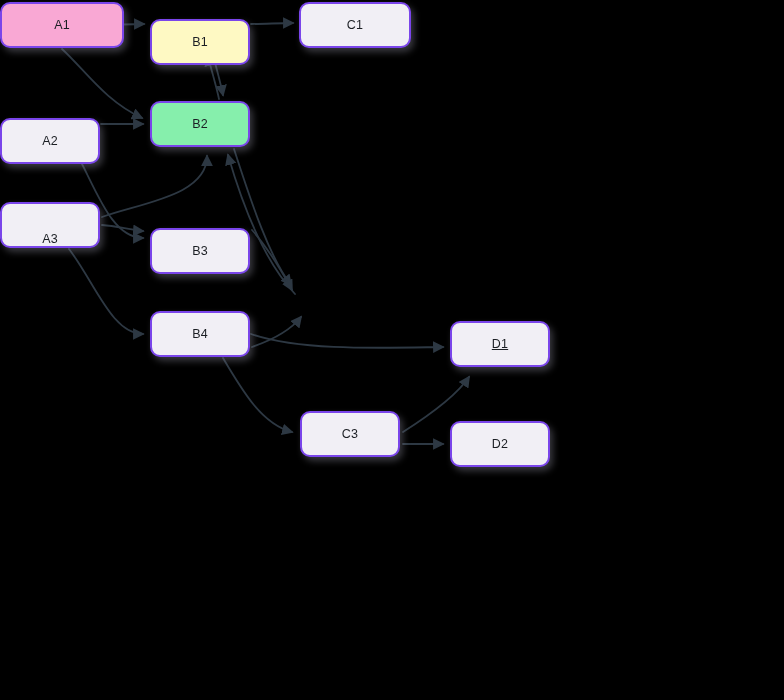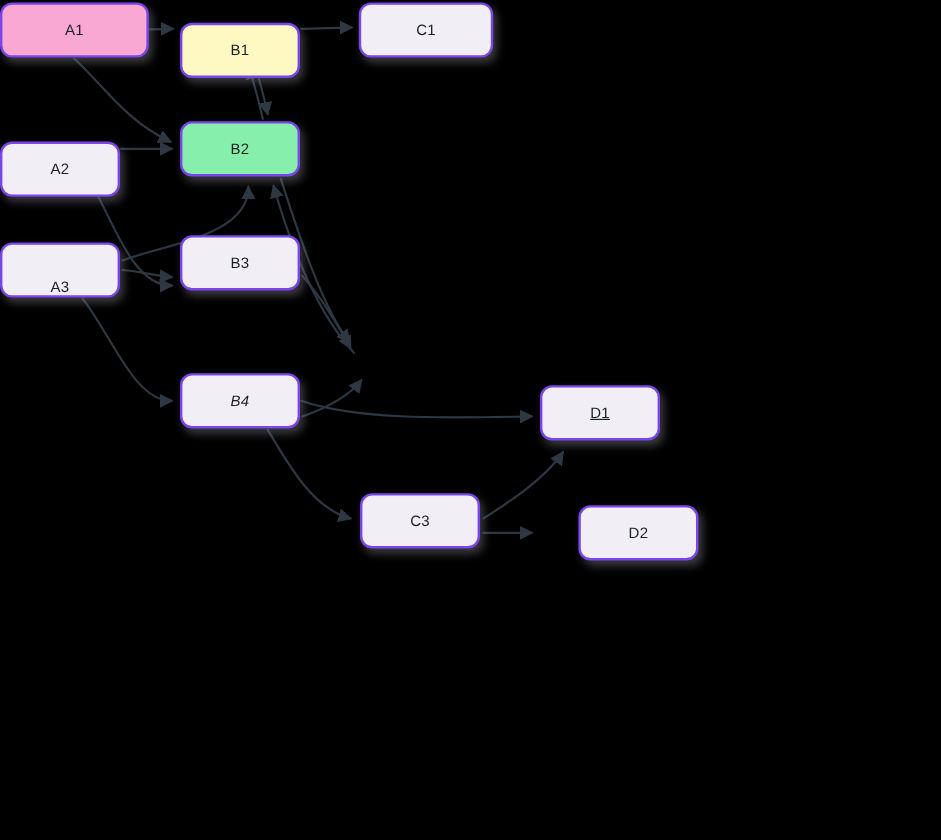--- a/index.html
+++ b/index.html
@@ -76,32 +76,32 @@
     </div>
   <div class="flow-node" style="left: 0px; top: 202px; width: 100px; height: 46px; background: rgb(241, 239, 245); border-color: rgb(122, 69, 234); color: rgb(28, 31, 36); align-items: flex-end;">
       <span>A3</span>
     </div>
   <div class="flow-node" style="left: 150px; top: 2px; width: 100px; height: 46px; background: #fef9c3; border-color: rgb(122, 69, 234); color: rgb(28, 31, 36); margin-top: 17px;">
       <span>B1</span>
     </div>
   <div class="flow-node" style="left: 150px; top: 101px; width: 100px; height: 46px; background: #86efac; border-color: rgb(122, 69, 234); color: rgb(28, 31, 36);">
       <span>B2</span>
     </div>
-  <div class="flow-node" style="left: 150px; top: 196px; width: 100px; height: 46px; background: rgb(241, 239, 245); border-color: rgb(122, 69, 234); color: rgb(28, 31, 36);">
+  <div class="flow-node" style="left: 150px; top: 228px; width: 100px; height: 46px; background: rgb(241, 239, 245); border-color: rgb(122, 69, 234); color: rgb(28, 31, 36);">
       <span>B3</span>
     </div>
-  <div class="flow-node" style="left: 150px; top: 311px; width: 100px; height: 46px; background: rgb(241, 239, 245); border-color: rgb(122, 69, 234); color: rgb(28, 31, 36); font-style: italic;">
+  <div class="flow-node" style="left: 150px; top: 311px; width: 100px; height: 46px; background: rgb(241, 239, 245); border-color: rgb(122, 69, 234); color: rgb(28, 31, 36);">
       <span>B4</span>
     </div>
   <div class="flow-node" style="left: 299px; top: 2px; width: 112px; height: 46px; background: rgb(241, 239, 245); border-color: rgb(122, 69, 234); color: rgb(28, 31, 36);">
       <span>C1</span>
     </div>
   <div class="flow-node" style="left: 300px; top: 411px; width: 100px; height: 46px; background: rgb(241, 239, 245); border-color: rgb(122, 69, 234); color: rgb(28, 31, 36);">
       <span>C3</span>
     </div>
   <div class="flow-node" style="left: 450px; top: 321px; width: 100px; height: 46px; background: rgb(241, 239, 245); border-color: rgb(122, 69, 234); color: rgb(28, 31, 36); text-decoration: underline;">
       <span>D1</span>
     </div>
-  <div class="flow-node" style="left: 450px; top: 421px; width: 100px; height: 46px; background: rgb(241, 239, 245); border-color: rgb(122, 69, 234); color: rgb(28, 31, 36); margin-left: 32px;">
+  <div class="flow-node" style="left: 450px; top: 421px; width: 100px; height: 46px; background: rgb(241, 239, 245); border-color: rgb(122, 69, 234); color: rgb(28, 31, 36);">
       <span>D2</span>
     </div>
 
 </div>
 
 </body></html>

